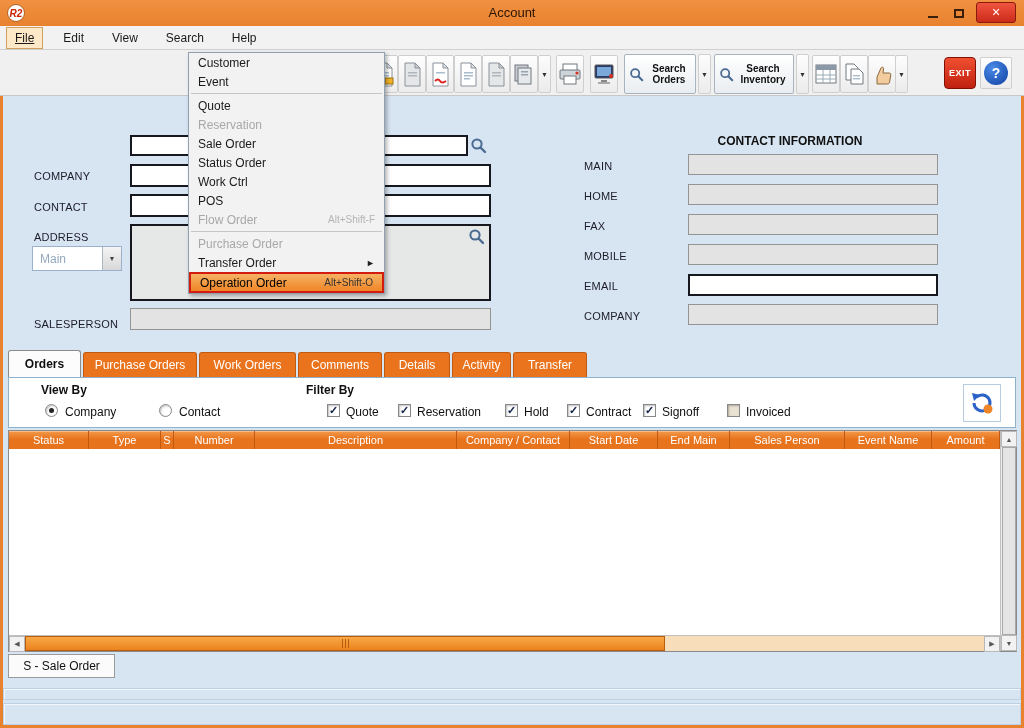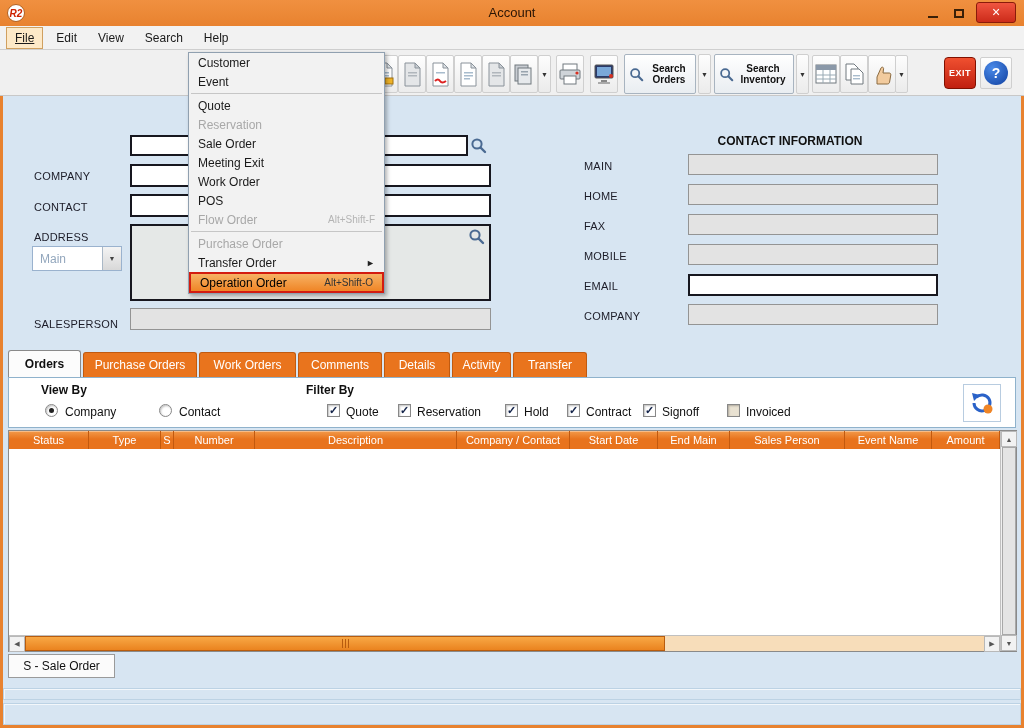--- a/index.html
+++ b/index.html
@@ -16,21 +16,21 @@
   #btn-min{position:absolute;left:922px;top:4px;width:22px;height:18px;display:flex;align-items:flex-end;justify-content:center}
   .min-glyph{display:block;width:10px;height:2px;background:#3a2008;margin-bottom:4px}
   #btn-max{position:absolute;left:948px;top:4px;width:22px;height:18px;display:flex;align-items:center;justify-content:center}
   .max-glyph{display:block;width:10px;height:9px;border:2px solid #3a2008}
   #btn-close{position:absolute;left:976px;top:2px;width:40px;height:21px;background:linear-gradient(#f05540,#cc2b1a);
              border:1px solid #8a1a0a;border-radius:3px;color:#fff;font-size:14px;line-height:18px;text-align:center}
   #btn-close::before{content:"\00d7"}
 
   
   #menubar{position:absolute;left:0;top:26px;width:1024px;height:24px;background:#f2f2f2;border-bottom:1px solid #cfcfcf;
-           display:flex;align-items:center;padding-left:6px;gap:5px;font-size:12px;color:#1a1a1a}
+           display:flex;align-items:center;padding-left:6px;gap:12px;font-size:12px;color:#1a1a1a}
   .menu-item{padding:3px 8px}
   .menu-item.open{background:#fde9c8;border:1px solid #d0a060;text-decoration:underline}
 
   
   #toolbar{position:absolute;left:0;top:50px;width:1024px;height:46px;background:#f0f0f0;border-bottom:1px solid #c8c8c8}
   .tbtn{position:absolute;top:5px;width:28px;height:38px;border:1px solid #cfcfcf;border-radius:2px;
         background:linear-gradient(#fefefe,#ececec);display:flex;align-items:center;justify-content:center}
   .tarrow{position:absolute;top:4px;width:13px;height:40px;border:1px solid #cfcfcf;border-radius:2px;
           background:linear-gradient(#fdfdfd,#ebebeb);display:flex;align-items:center;justify-content:center;font-size:7px;color:#333}
   .tarrow::before{content:"\25BC"}
@@ -391,24 +391,24 @@
     <div class="sm-item">
         <span>Quote</span>
       </div>
     <div class="sm-item dis">
         <span>Reservation</span>
       </div>
     <div class="sm-item">
         <span>Sale Order</span>
       </div>
     <div class="sm-item">
-        <span>Meeting Exit</span>
-      </div>
-    <div class="sm-item">
-        <span>Work Order</span>
+        <span>Status Order</span>
+      </div>
+    <div class="sm-item">
+        <span>Work Ctrl</span>
       </div>
     <div class="sm-item">
         <span>POS</span>
       </div>
     <div class="sm-item dis">
       <span>Flow Order</span>
       <span class="sm-sc">Alt+Shift-F</span>
     </div>
     <div class="sm-sep"></div>
     <div class="sm-item dis">

